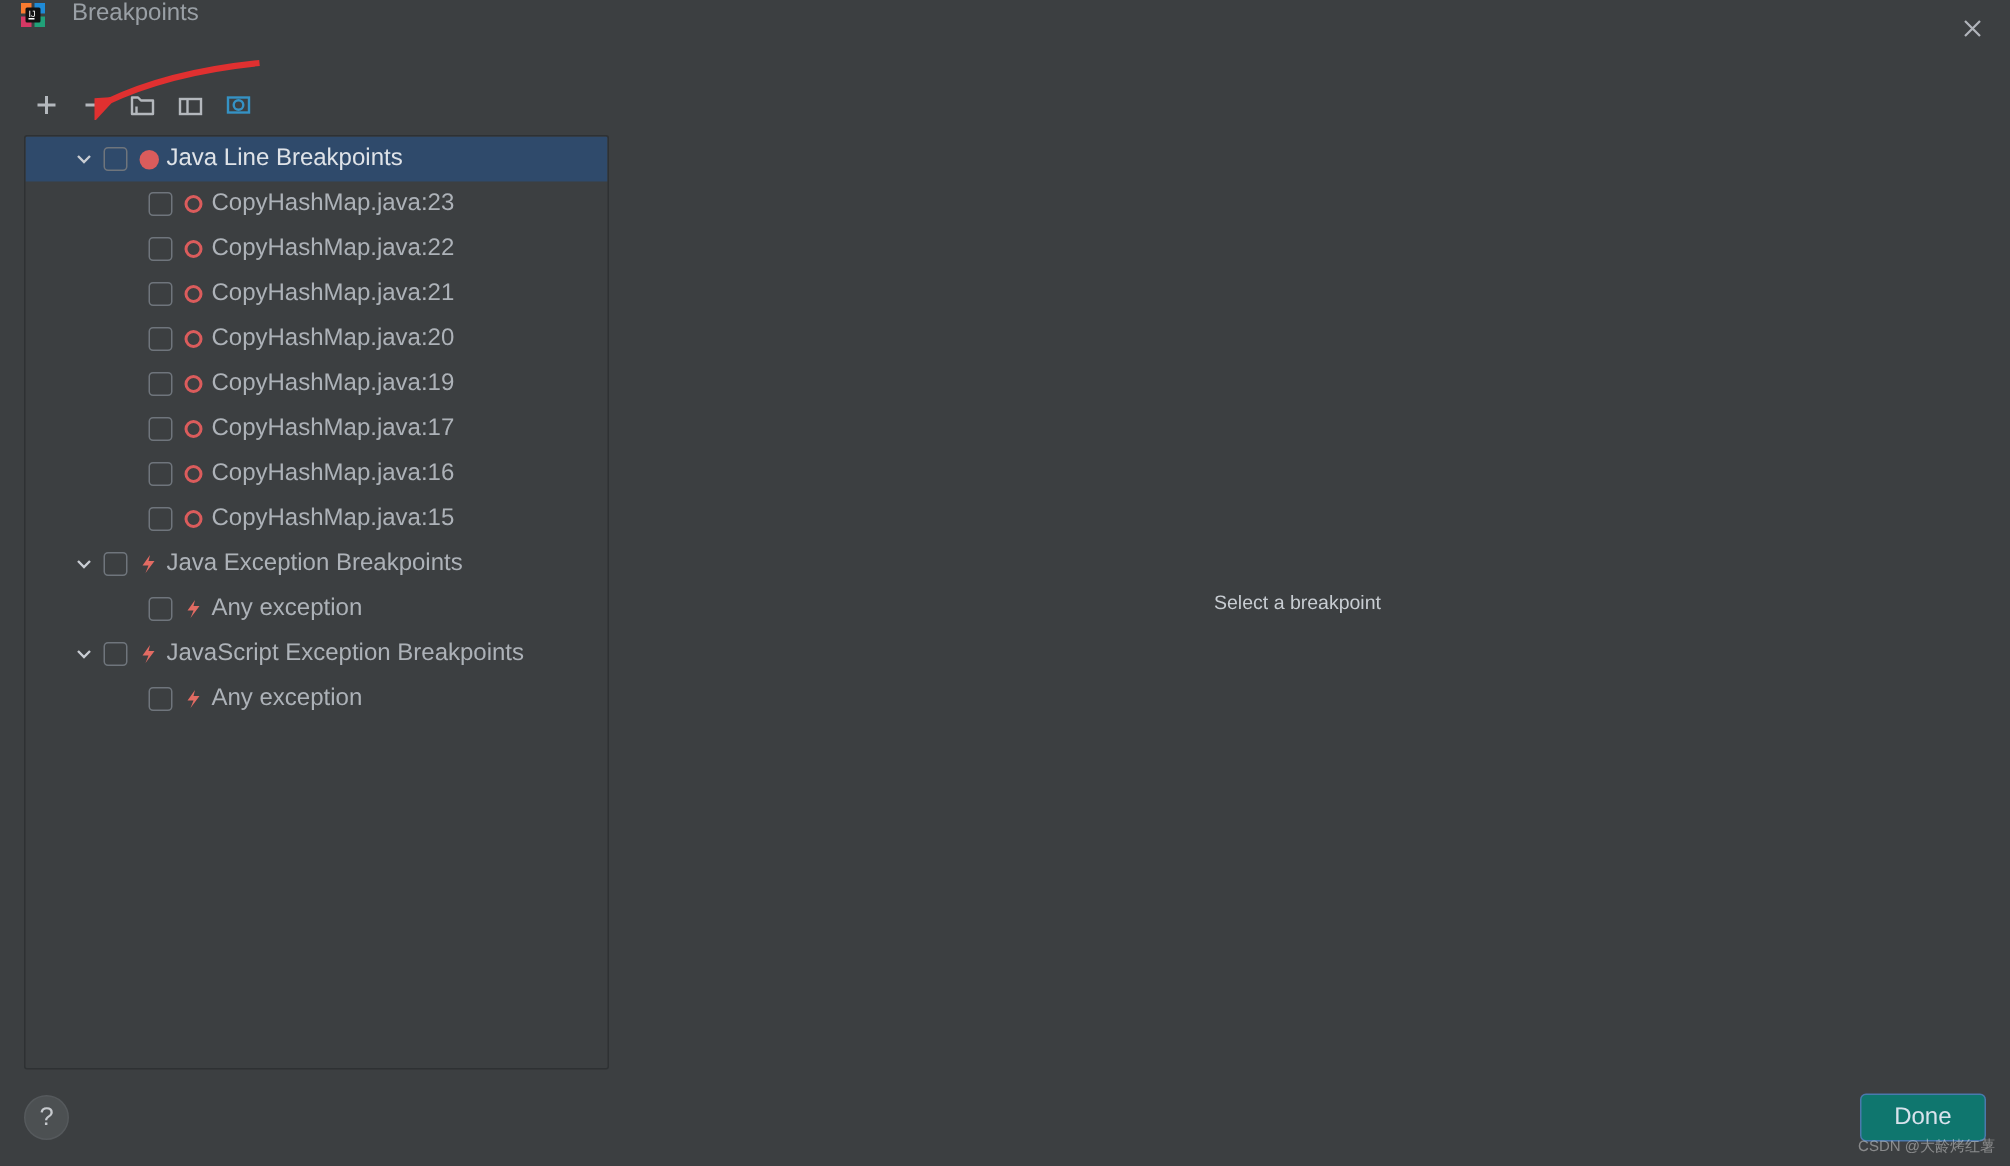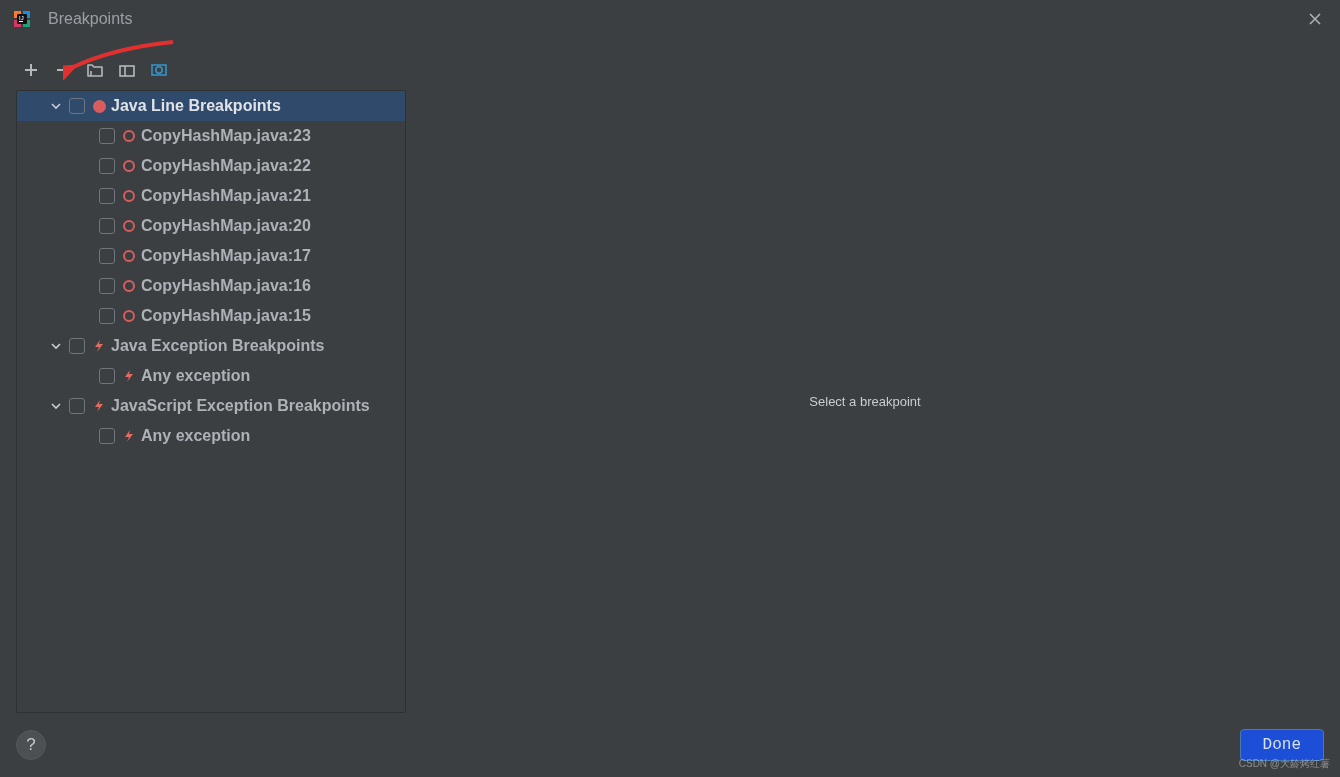--- a/index.html
+++ b/index.html
@@ -7,21 +7,21 @@
     body {
       background: #3c3f41;
       color: #bbbbbb;
       font-family: -apple-system, "Segoe UI", Arial, sans-serif;
       font-size: 15px;
       position: relative;
     }
     
     .titlebar {
       display: flex;
-      align-items: center;
+      align-items: flex-start;
       height: 38px;
       padding: 0 12px;
     }
     .app-icon {
       width: 20px; height: 20px; margin-right: 16px; position: relative;
     }
     .title-text { color: #9aa0a6; font-size: 16px; }
     .close-x {
       position: absolute; top: 8px; right: 14px;
       width: 22px; height: 22px;
@@ -65,21 +65,21 @@
       overflow: hidden;
     }
     .detail-panel {
       flex: 1;
       display: flex;
       align-items: center;
       justify-content: center;
     }
     .placeholder-text { color: #c8cdd2; font-size: 13px; }
     
-    .tree { padding-top: 0; font-weight: bold; }
+    .tree { padding-top: 0; }
     .row {
       display: flex;
       align-items: center;
       height: 30px;
       padding-left: 6px;
       gap: 4px;
       white-space: nowrap;
     }
     .row.selected { background: #2f4a6b; }
     .row .label { color: #adb2b8; font-size: 16px; }
@@ -116,27 +116,26 @@
       background: #4c5052;
       color: #c6c9cd;
       border: 1px solid #55595c;
       display: flex; align-items: center; justify-content: center;
       font-size: 17px;
       cursor: pointer;
     }
     .done-btn {
       margin-left: auto;
       padding: 6px 22px;
-      background: #1d4ed8;
+      background: #0f766e;
       border: 1px solid #4a79ad;
       color: #d8e2ec;
       border-radius: 4px;
       font-size: 16px;
       cursor: pointer;
-      font-family: Liberation Mono, monospace;
     }
     
     .watermark {
       position: absolute;
       bottom: 6px; right: 10px;
       color: rgba(230,230,230,0.45);
       font-size: 10px;
       pointer-events: none;
       z-index: 50;
     }
@@ -245,20 +244,27 @@
           <span class="bp-icon">
             <span class="bp-circle-ring"></span>
           </span>
           <span class="label">CopyHashMap.java:20</span>
         </div>
         <div class="row child">
           <span class="chk"></span>
           <span class="bp-icon">
             <span class="bp-circle-ring"></span>
           </span>
+          <span class="label">CopyHashMap.java:19</span>
+        </div>
+        <div class="row child">
+          <span class="chk"></span>
+          <span class="bp-icon">
+            <span class="bp-circle-ring"></span>
+          </span>
           <span class="label">CopyHashMap.java:17</span>
         </div>
         <div class="row child">
           <span class="chk"></span>
           <span class="bp-icon">
             <span class="bp-circle-ring"></span>
           </span>
           <span class="label">CopyHashMap.java:16</span>
         </div>
         <div class="row child">

